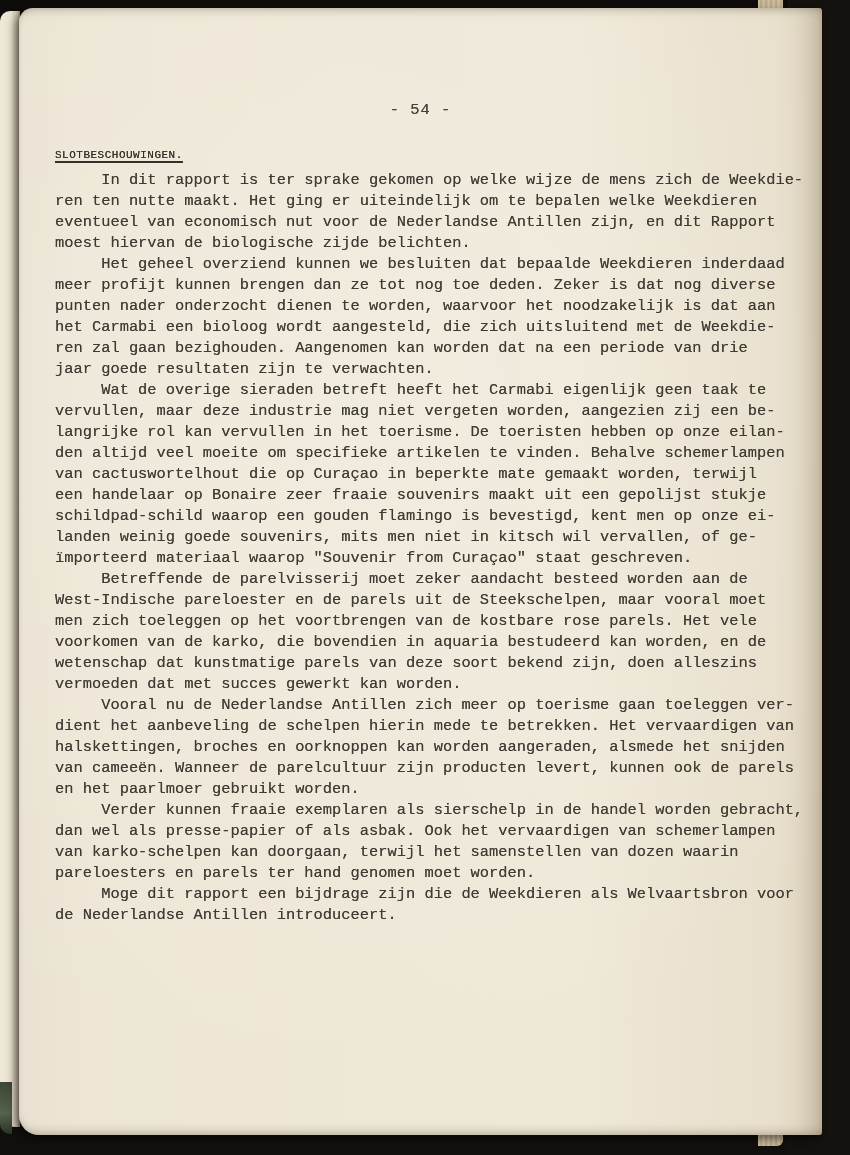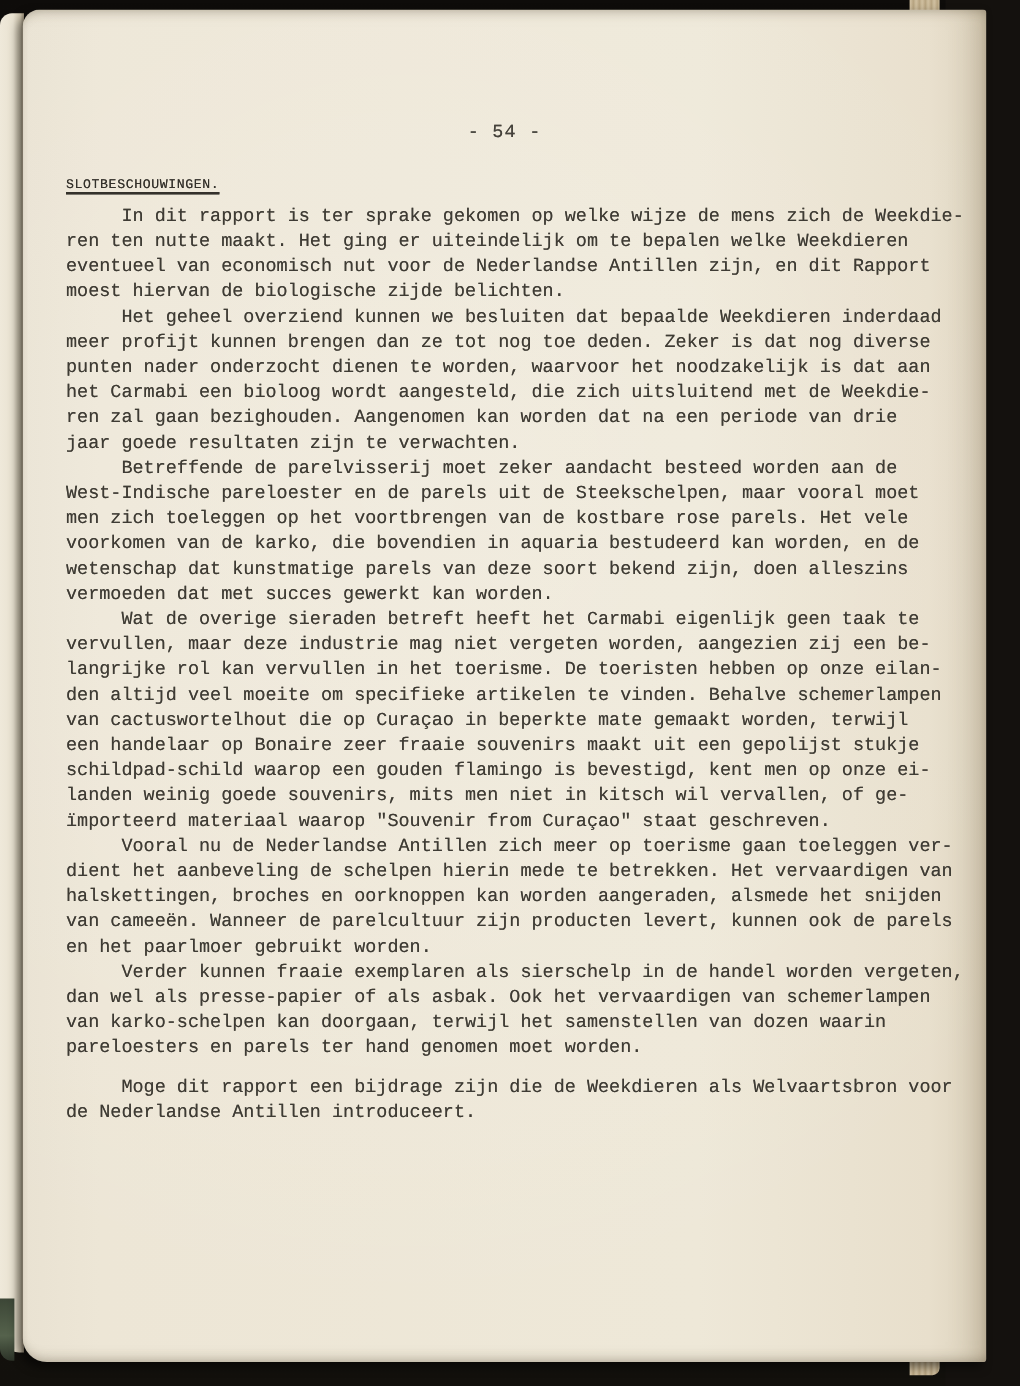--- a/index.html
+++ b/index.html
@@ -103,21 +103,20 @@
     line-height: 21px;
     color: #3e3b34;
     text-shadow: 0 0 0.5px rgba(62,58,50,0.70);
     font-family: Liberation Mono, monospace;
   }
   .para {
     margin: 0;
     white-space: pre;
   }
   .para.space-before {
-    margin-top: 12px;
   }
 </style>
 </head>
 <body>
 
 <div class="scene">
   <div class="underpage"></div>
   <div class="cover-sliver"></div>
   <div class="page-stack"></div>
 
@@ -128,41 +127,41 @@
         <p class="para">     In dit rapport is ter sprake gekomen op welke wijze de mens zich de Weekdie-
 ren ten nutte maakt. Het ging er uiteindelijk om te bepalen welke Weekdieren
 eventueel van economisch nut voor de Nederlandse Antillen zijn, en dit Rapport
 moest hiervan de biologische zijde belichten.</p>
         <p class="para">     Het geheel overziend kunnen we besluiten dat bepaalde Weekdieren inderdaad
 meer profijt kunnen brengen dan ze tot nog toe deden. Zeker is dat nog diverse
 punten nader onderzocht dienen te worden, waarvoor het noodzakelijk is dat aan
 het Carmabi een bioloog wordt aangesteld, die zich uitsluitend met de Weekdie-
 ren zal gaan bezighouden. Aangenomen kan worden dat na een periode van drie
 jaar goede resultaten zijn te verwachten.</p>
-        <p class="para">     Betreffende de parelvisserij moet zeker aandacht besteed worden aan de
-West-Indische pareloester en de parels uit de Steekschelpen, maar vooral moet
-men zich toeleggen op het voortbrengen van de kostbare rose parels. Het vele
-voorkomen van de karko, die bovendien in aquaria bestudeerd kan worden, en de
-wetenschap dat kunstmatige parels van deze soort bekend zijn, doen alleszins
-vermoeden dat met succes gewerkt kan worden.</p>
         <p class="para">     Wat de overige sieraden betreft heeft het Carmabi eigenlijk geen taak te
 vervullen, maar deze industrie mag niet vergeten worden, aangezien zij een be-
 langrijke rol kan vervullen in het toerisme. De toeristen hebben op onze eilan-
 den altijd veel moeite om specifieke artikelen te vinden. Behalve schemerlampen
 van cactuswortelhout die op Curaçao in beperkte mate gemaakt worden, terwijl
 een handelaar op Bonaire zeer fraaie souvenirs maakt uit een gepolijst stukje
 schildpad-schild waarop een gouden flamingo is bevestigd, kent men op onze ei-
 landen weinig goede souvenirs, mits men niet in kitsch wil vervallen, of ge-
 ïmporteerd materiaal waarop "Souvenir from Curaçao" staat geschreven.</p>
+        <p class="para">     Betreffende de parelvisserij moet zeker aandacht besteed worden aan de
+West-Indische pareloester en de parels uit de Steekschelpen, maar vooral moet
+men zich toeleggen op het voortbrengen van de kostbare rose parels. Het vele
+voorkomen van de karko, die bovendien in aquaria bestudeerd kan worden, en de
+wetenschap dat kunstmatige parels van deze soort bekend zijn, doen alleszins
+vermoeden dat met succes gewerkt kan worden.</p>
         <p class="para">     Vooral nu de Nederlandse Antillen zich meer op toerisme gaan toeleggen ver-
 dient het aanbeveling de schelpen hierin mede te betrekken. Het vervaardigen van
 halskettingen, broches en oorknoppen kan worden aangeraden, alsmede het snijden
 van cameeën. Wanneer de parelcultuur zijn producten levert, kunnen ook de parels
 en het paarlmoer gebruikt worden.</p>
-        <p class="para">     Verder kunnen fraaie exemplaren als sierschelp in de handel worden vergeten,
+        <p class="para">     Verder kunnen fraaie exemplaren als sierschelp in de handel worden gebracht,
 dan wel als presse-papier of als asbak. Ook het vervaardigen van schemerlampen
 van karko-schelpen kan doorgaan, terwijl het samenstellen van dozen waarin
 pareloesters en parels ter hand genomen moet worden.</p>
         <p class="para space-before">     Moge dit rapport een bijdrage zijn die de Weekdieren als Welvaartsbron voor
 de Nederlandse Antillen introduceert.</p>
       </div>
   </div>
 </div>
 
 </body></html>

